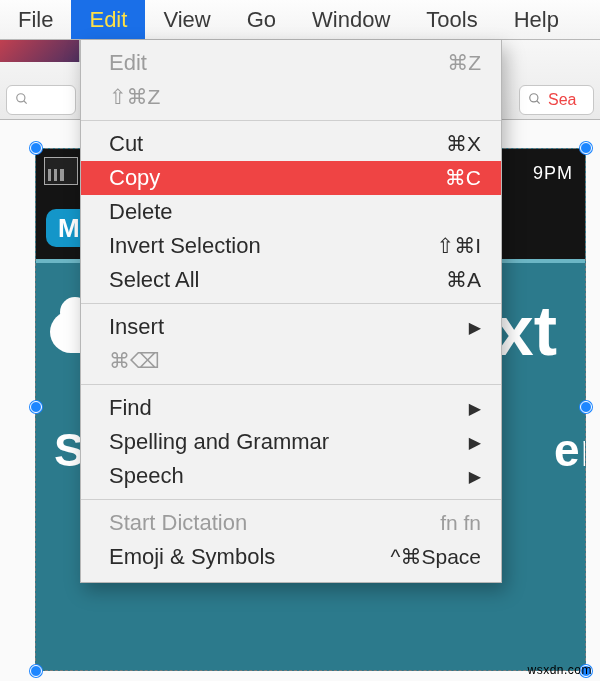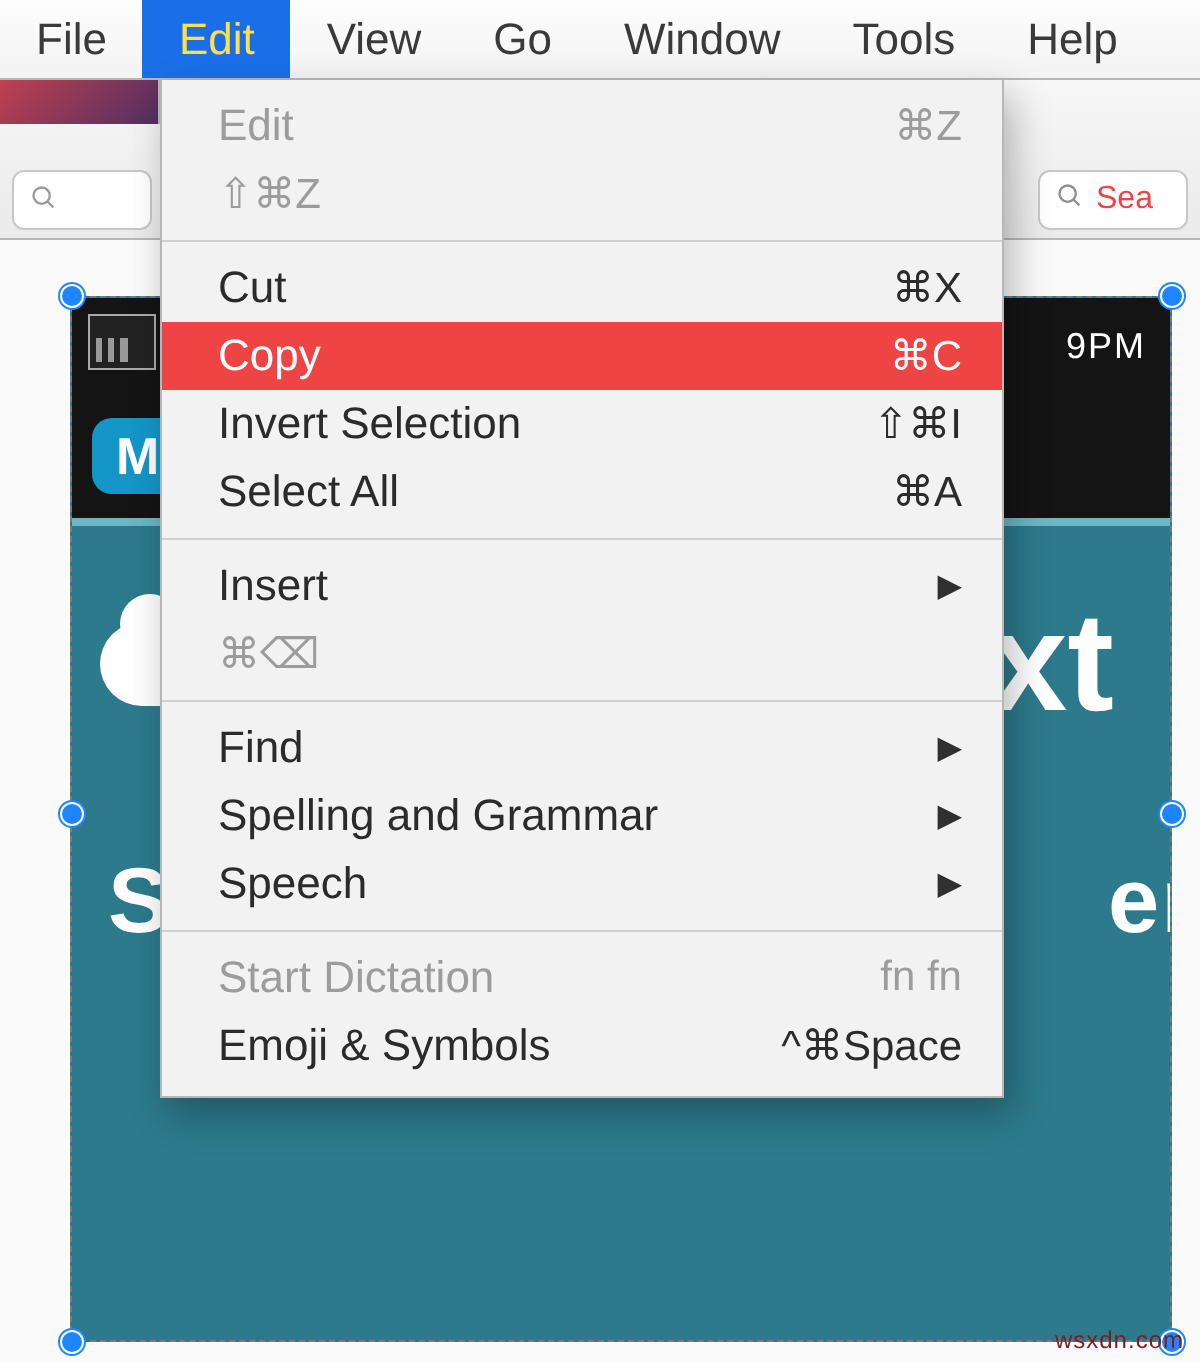--- a/index.html
+++ b/index.html
@@ -124,21 +124,21 @@
   .mi .sc { color:#2b2b2b; font-size:21px; letter-spacing:0px; font-family: "Lucida Grande","Helvetica Neue",sans-serif; }
   .mi.disabled { color:#9c9c9c; }
   .mi.disabled .sc { color:#9c9c9c; }
   .mi.sel { background:#ef4444; color:#fff;gap:21px; }
   .mi.sel .sc { color:#fff; }
   .mi .arrow { font-size:16px; color:#303030; margin-left:auto; }
   .sep { height:1px; background:#cfcfcf; margin:6px 0; }
 
   .watermark{
     position:absolute; right:8px; bottom:4px;
-    font-size:12px; color:#7f1d1d; font-family:Arial,sans-serif;
+    font-size:12px; color:#000000; font-family:Arial,sans-serif;
     letter-spacing:0.5px;
   }
 </style>
 </head>
 <body>
 
 <div class="menubar">
   <div class="menubar-item">
       <span>File</span>
     </div>
@@ -226,20 +226,23 @@
 
   <div class="mi">
       <span class="lab">Cut</span>
       <span class="sc">⌘X</span>
     </div>
   <div class="mi sel">
       <span class="lab">Copy</span>
       <span class="sc">⌘C</span>
     </div>
   <div class="mi">
+      <span class="lab">Delete</span>
+    </div>
+  <div class="mi">
       <span class="lab">Invert Selection</span>
       <span class="sc">⇧⌘I</span>
     </div>
   <div class="mi">
       <span class="lab">Select All</span>
       <span class="sc">⌘A</span>
     </div>
   <div class="sep"></div>
 
   <div class="mi">

